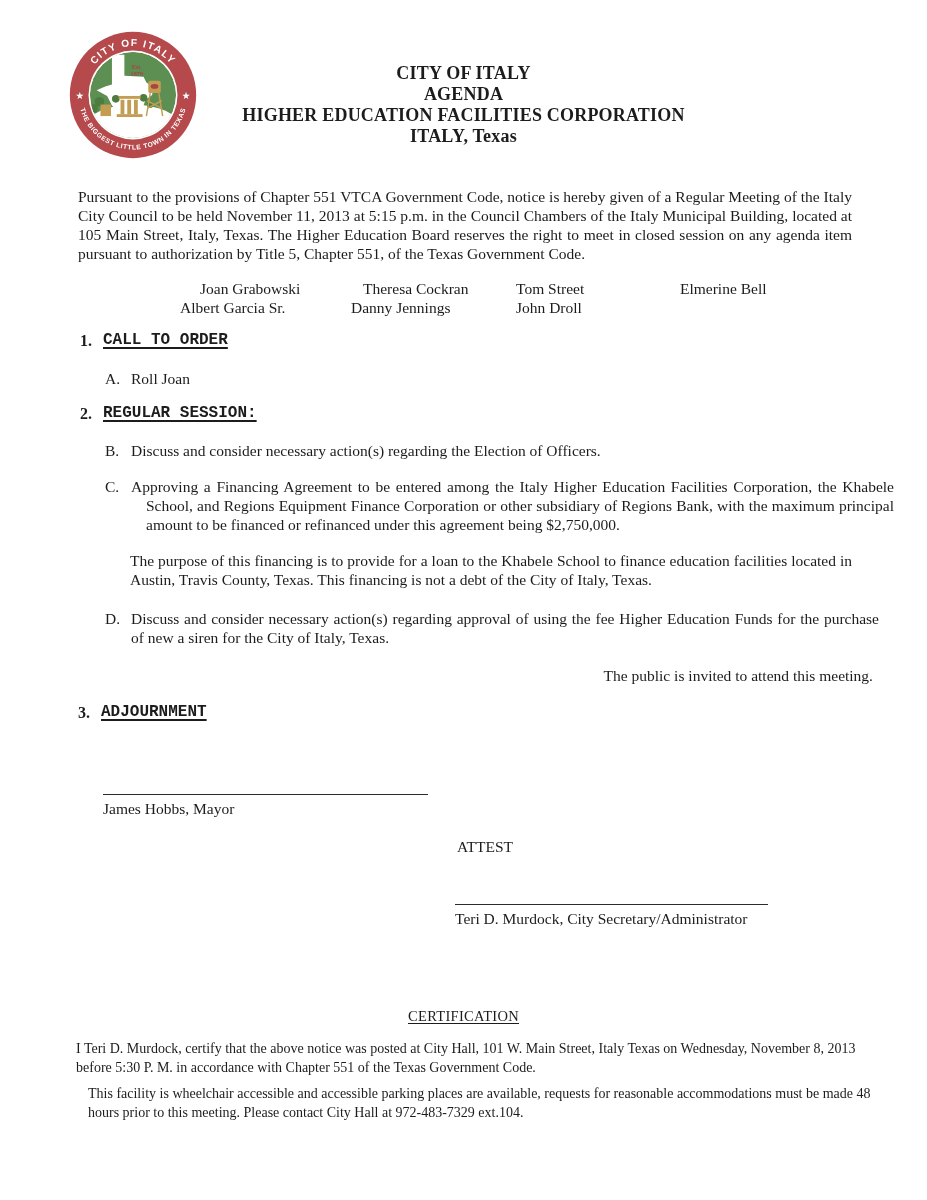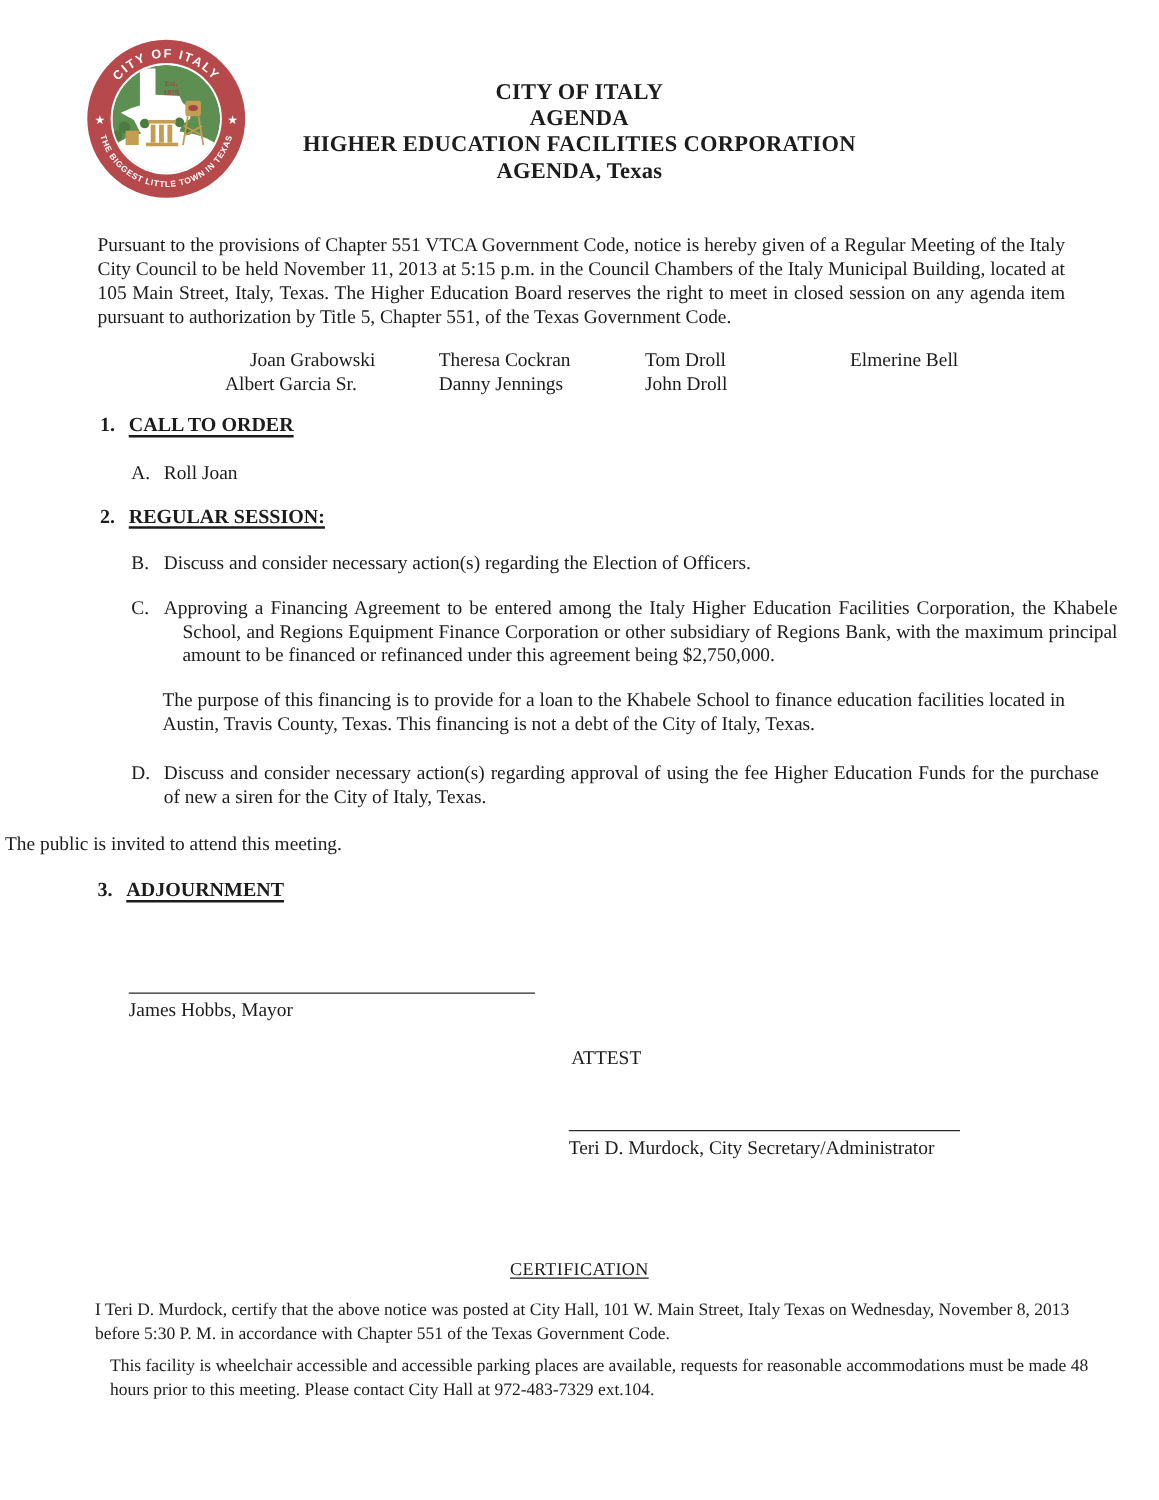--- a/index.html
+++ b/index.html
@@ -15,27 +15,27 @@
   }
   .abs{position:absolute;}
   .just{text-align:justify;}
   .seal{position:absolute;left:66px;top:28px;width:134px;height:134px;}
   .title-block{position:absolute;left:0;top:63px;width:927px;text-align:center;
     font-weight:bold;font-size:18px;line-height:21px;letter-spacing:.2px;}
   .intro{left:78px;top:187px;width:774px;}
   .name-cell{position:absolute;white-space:nowrap;}
   .num-h{display:flex;font-weight:bold;font-size:16px;}
   .num-h .num{width:23px;flex:0 0 23px;}
-  .num-h .ht{text-decoration:underline;text-underline-offset:3px;text-decoration-thickness:1.5px;}
+  .num-h .ht{text-decoration:underline;text-underline-offset:3px;text-decoration-thickness:1.5px;font-family:Liberation Mono, monospace;}
   .li{position:absolute;left:105px;width:748px;}
   .hang26{padding-left:26px;text-indent:-26px;}
   .hang41{padding-left:41px;text-indent:-41px;}
   .ltr{display:inline-block;width:26px;text-indent:0;}
   .purpose{left:130px;top:551px;width:722px;}
-  .center-line{left:4px;top:666px;width:857px;text-align:left;}
+  .center-line{left:16px;top:666px;width:857px;text-align:right;}
   .sig-rule{border-bottom:1.6px solid #2b2b2b;height:14px;}
   .footer{font-size:14px;line-height:18.5px;}
   .cert-head{left:0;top:1007px;width:927px;text-align:center;font-size:14.5px;
     letter-spacing:.3px;}
   .cert-head span{text-decoration:underline;text-underline-offset:2px;}
 </style>
 </head>
 <body>
 
 <div class="page">
@@ -84,29 +84,29 @@
       <textPath href="#arcBot" startOffset="50%" text-anchor="middle">THE BIGGEST LITTLE TOWN IN TEXAS</textPath>
     </text>
     <text x="14.5" y="74" text-anchor="middle" font-size="10" fill="#ffffff">★</text>
     <text x="125.5" y="74" text-anchor="middle" font-size="10" fill="#ffffff">★</text>
   </svg>
 
   <div class="title-block">
     <div>CITY OF ITALY</div>
     <div>AGENDA</div>
     <div>HIGHER EDUCATION FACILITIES CORPORATION</div>
-    <div>AGENDA, Texas</div>
+    <div>ITALY, Texas</div>
   </div>
 
   <div class="abs intro just">Pursuant to the provisions of Chapter 551 VTCA Government Code, notice is hereby given of a Regular Meeting of the Italy City Council to be held November 11, 2013 at 5:15 p.m. in the Council Chambers of the Italy Municipal Building, located at 105 Main Street, Italy, Texas.  The Higher Education Board reserves the right to meet in closed session on any agenda item pursuant to authorization by Title 5, Chapter 551, of the Texas Government Code.</div>
 
   <div>
     <span class="name-cell" style="left:200px;top:279px">Joan Grabowski</span>
-    <span class="name-cell" style="left:351px;top:279px">Theresa Cockran</span>
-    <span class="name-cell" style="left:516px;top:279px">Tom Droll</span>
+    <span class="name-cell" style="left:363px;top:279px">Theresa Cockran</span>
+    <span class="name-cell" style="left:516px;top:279px">Tom Street</span>
     <span class="name-cell" style="left:680px;top:279px">Elmerine Bell</span>
     <span class="name-cell" style="left:180px;top:298px">Albert Garcia Sr.</span>
     <span class="name-cell" style="left:351px;top:298px">Danny Jennings</span>
     <span class="name-cell" style="left:516px;top:298px">John Droll</span>
   </div>
 
   <div class="abs num-h" style="left:80px;top:331px">
     <span class="num">1.</span>
     <span class="ht">CALL TO ORDER</span>
   </div>

